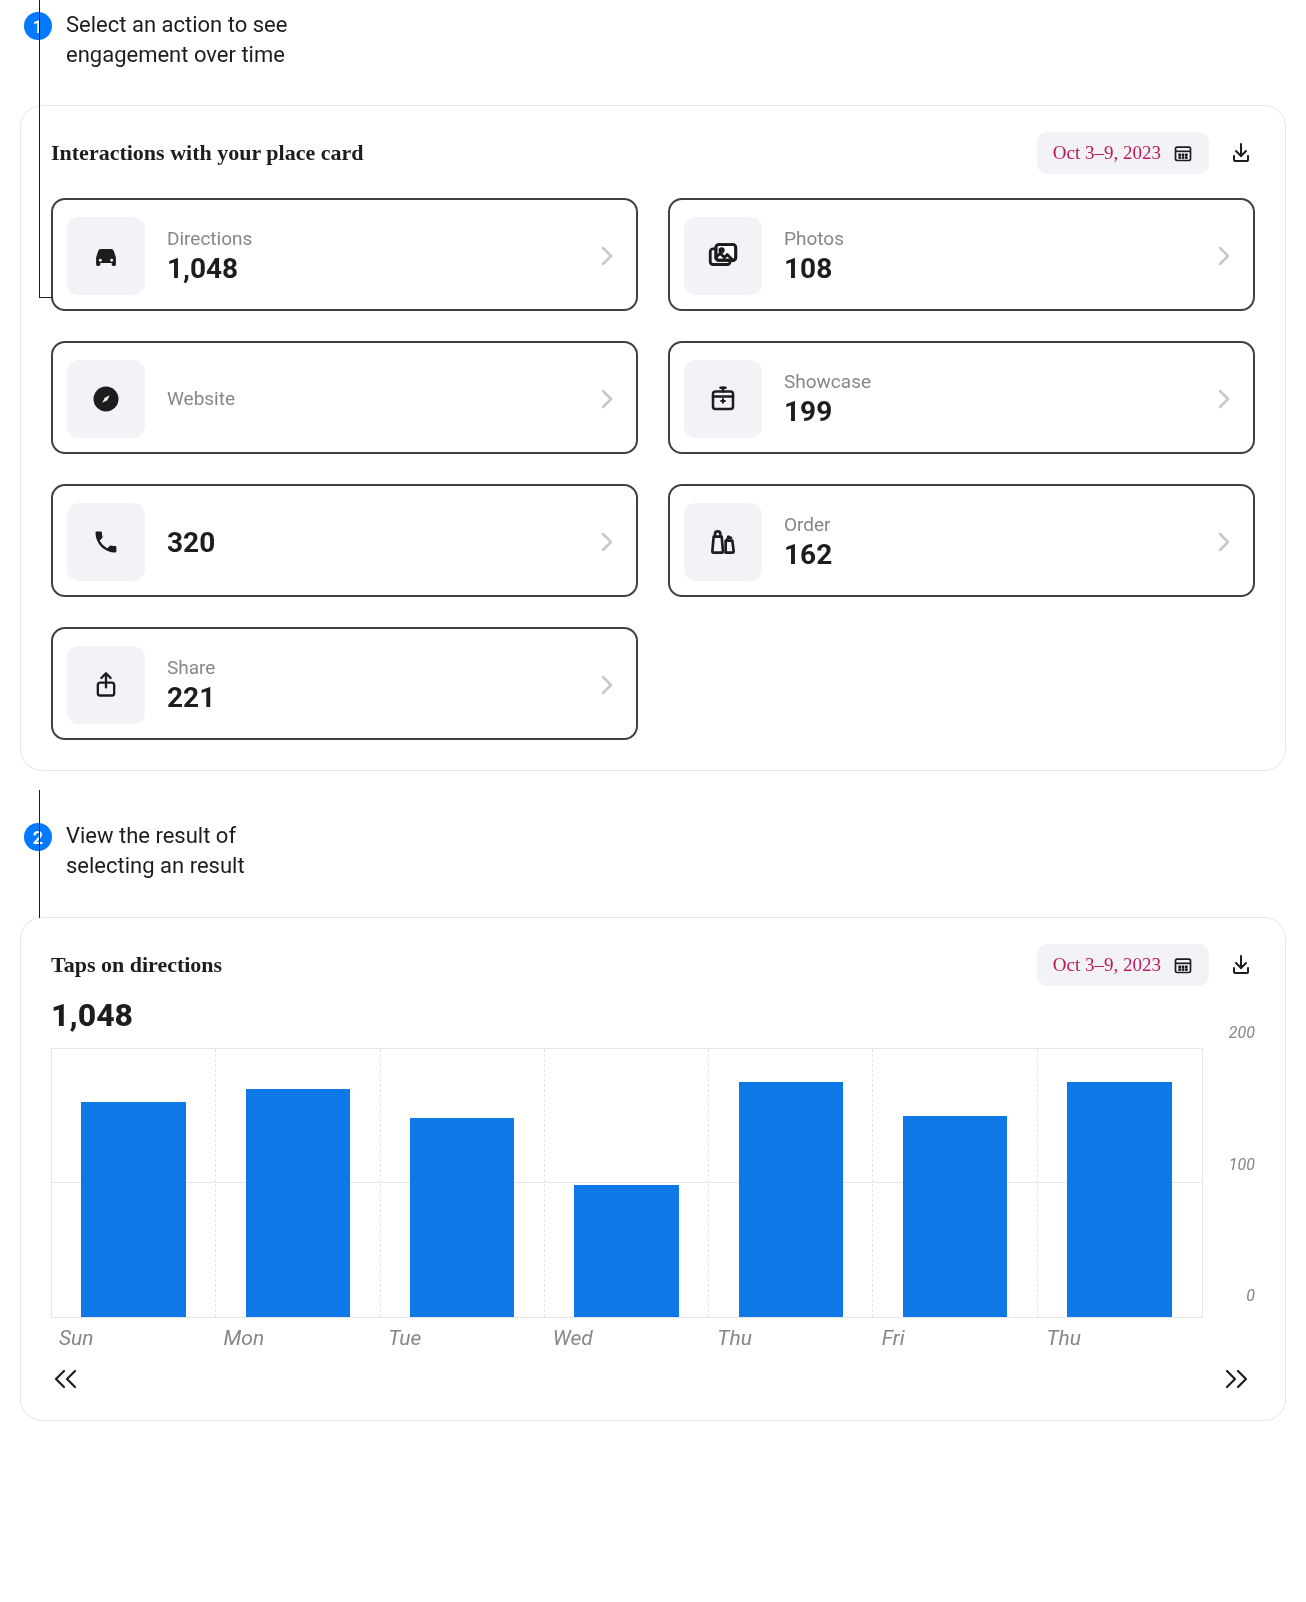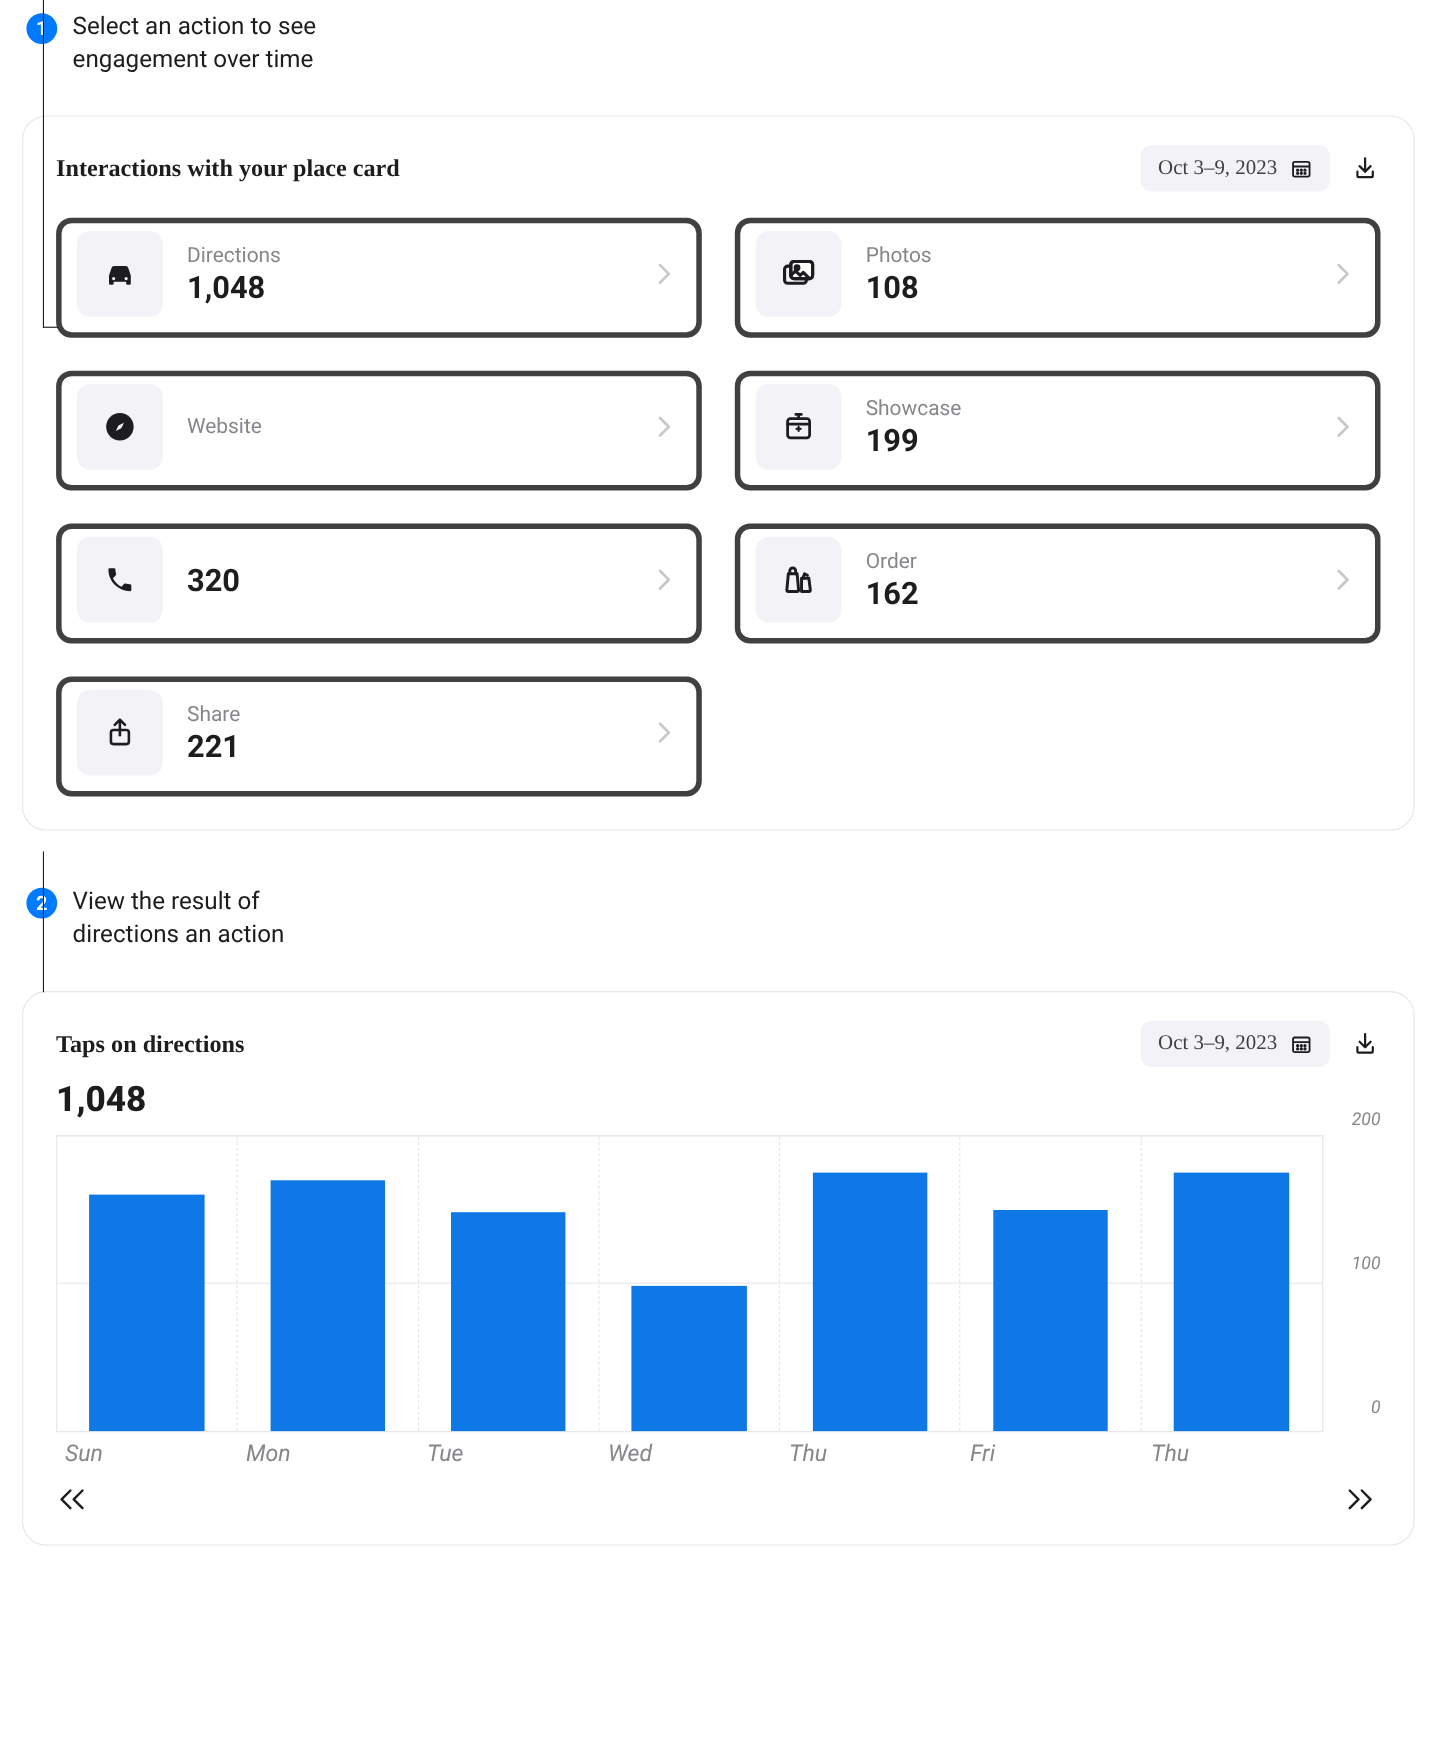--- a/index.html
+++ b/index.html
@@ -70,43 +70,43 @@
   }
   .date-pill {
     background: #f2f2f7;
     border-radius: 10px;
     padding: 10px 16px;
     display: flex;
     align-items: center;
     gap: 12px;
     font-size: 19px;
     font-weight: 500;
-    color: #404040;
+    color: #be185d;
     cursor: pointer;
     text-align: center;
   }
   .icon-btn {
     width: 28px;
     height: 28px;
     display: flex;
     align-items: center;
     justify-content: center;
     cursor: pointer;
   }
   svg { display: block; }
 
   .cards-grid {
     display: grid;
     grid-template-columns: 1fr 1fr;
     gap: 30px;
   }
   .metric-card {
-    border: 5px solid #404040;
+    border: 2px solid #404040;
     border-radius: 14px;
-    padding: 7px 22px 14px 14px;
+    padding: 17px 22px 14px 14px;
     display: flex;
     align-items: center;
     gap: 22px;
     cursor: pointer;
     background: #fff;
   }
   .metric-icon {
     width: 78px;
     height: 78px;
     border-radius: 12px;
@@ -422,21 +422,21 @@
             <svg width="14" height="22" viewBox="0 0 14 22" fill="none" stroke="#c7c7cc" stroke-width="2.5" stroke-linecap="round" stroke-linejoin="round">
               <polyline points="3,3 11,11 3,19"></polyline>
             </svg>
           </div>
         </div>
       </div>
   </div>
 
   <div class="callout">
     <div class="bullet">2</div>
-    <div class="text" style="max-width:230px">View the result of directions an action</div>
+    <div class="text" style="max-width:230px">View the result of selecting an result</div>
   </div>
   <div class="connector"></div>
 
   <div class="panel">
     <div class="connector-line2"></div>
     <div class="panel-header" style="margin-bottom:10px">
       <div class="panel-title">Taps on directions</div>
       <div class="header-right">
         <div class="date-pill">
           <span>Oct 3–9, 2023</span>

